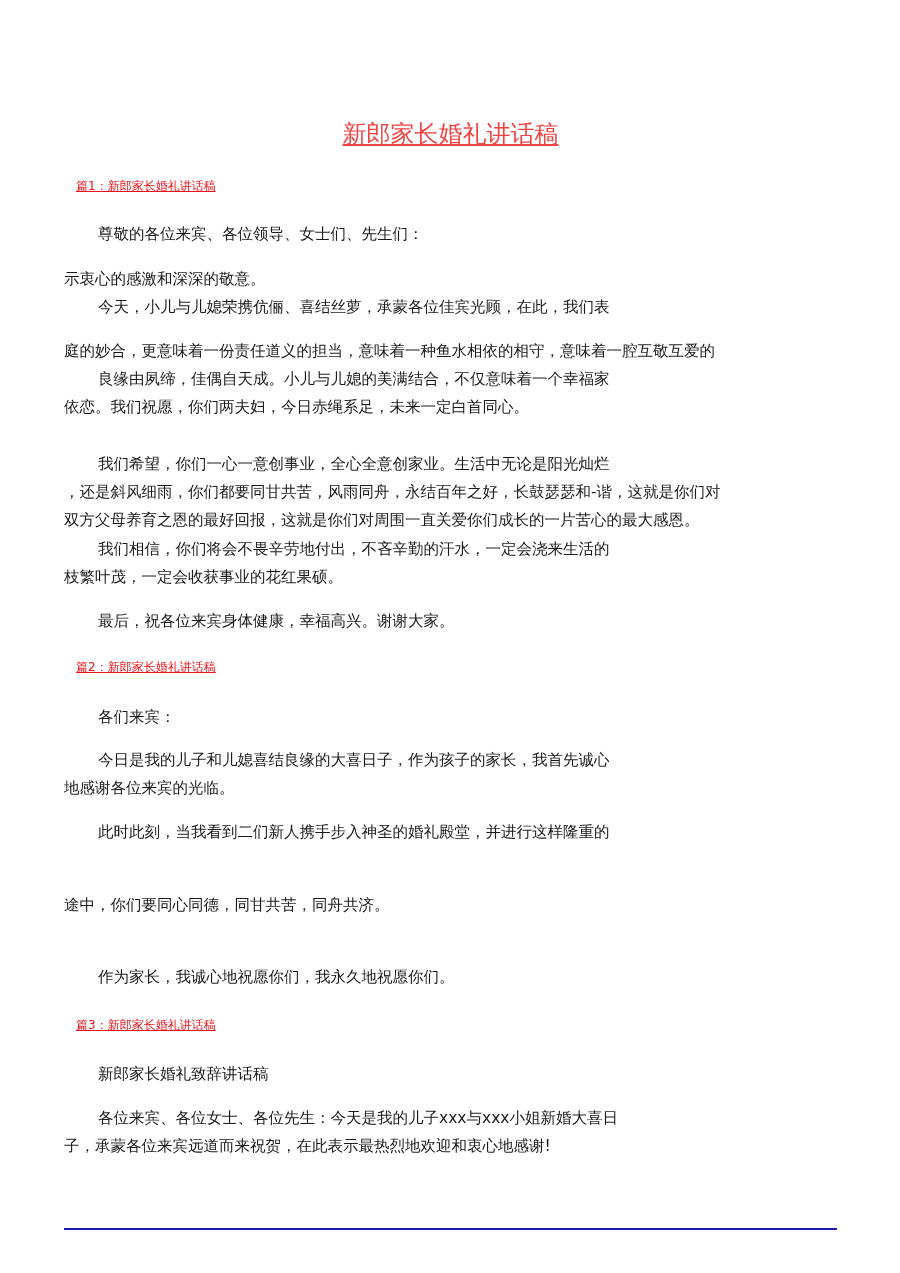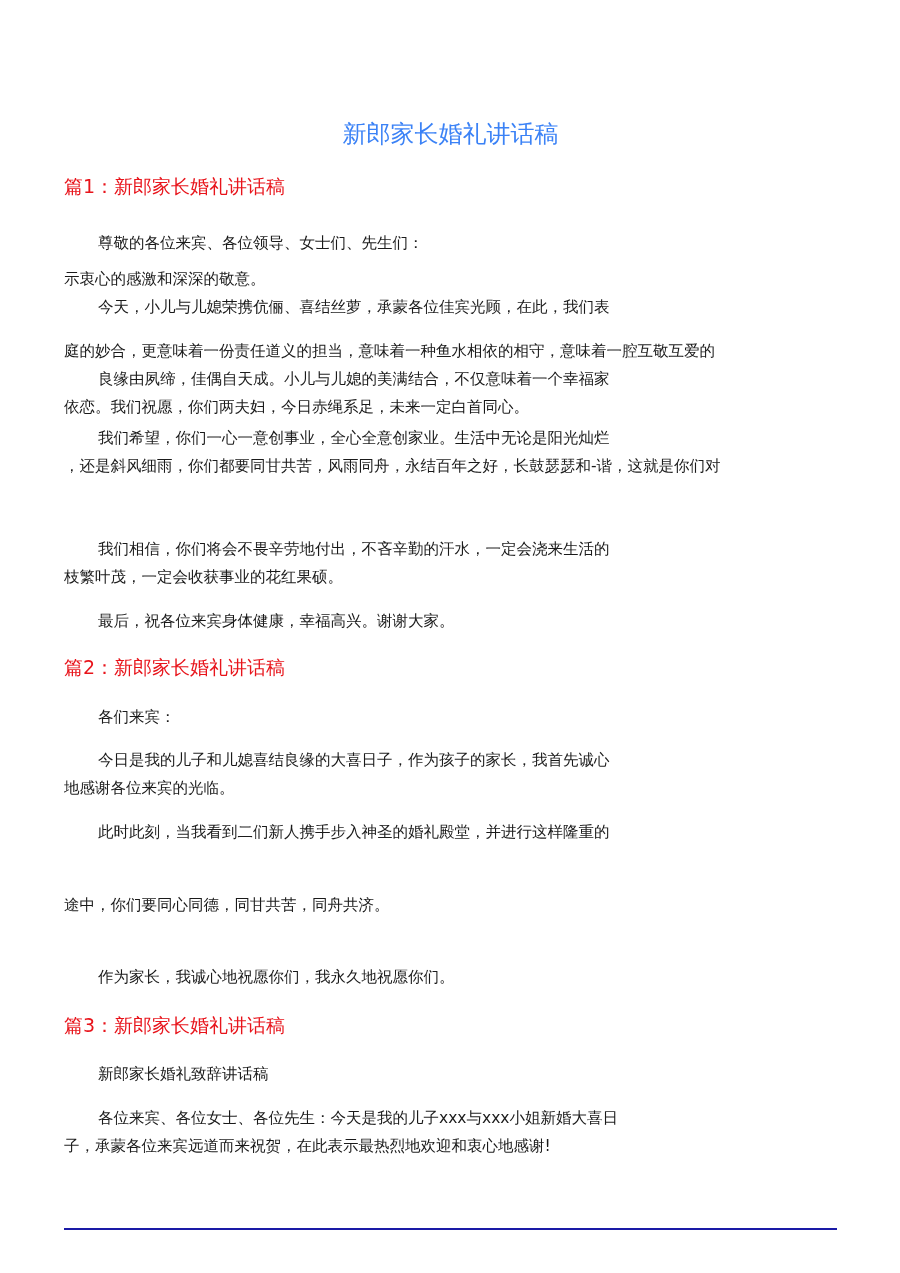--- a/index.html
+++ b/index.html
@@ -1,49 +1,50 @@
 <!DOCTYPE html>
 <html><head>
 <meta charset="utf-8">
 <style>
   html, body { margin: 0; padding: 0; background: #ffffff; }
   body { width: 900px; height: 1273px; position: relative; overflow: hidden;
          font-family: "DejaVu Sans", "Liberation Sans", sans-serif; color: #1a1a1a; }
   .page { position: absolute; left: 64px; top: 0; width: 773px; }
   .title { position: absolute; left: 0; width: 773px; top: 117px; text-align: center;
-           font-size: 24px; line-height: 34px; color: #3b82f6; }
-  .heading { position: absolute; left: 0; font-size: 19px; line-height: 26px; color: #e8141b; white-space: nowrap; }
+           font-size: 24px; line-height: 34px; color: #ef4444; text-decoration: underline; }
+  .heading { position: absolute; left: 12px; font-size: 12px; line-height: 26px; color: #e8141b; white-space: nowrap; text-decoration: underline; }
   .para { position: absolute; left: 0; font-size: 15.5px; line-height: 28px; color: #1a1a1a; }
   .line { display: block; white-space: nowrap; }
   .line.indent { padding-left: 34px; }
   .rule { position: absolute; left: 64px; top: 1228px; width: 773px; height: 2px; background: #1a1aa6; }
 </style>
 </head>
 <body>
 
 <div class="page">
   <div class="title">新郎家长婚礼讲话稿</div>
 
   <div class="heading" style="top:173px">篇1：新郎家长婚礼讲话稿</div>
 
-  <div class="para" style="top:229px">
+  <div class="para" style="top:220px">
     <span class="line indent">尊敬的各位来宾、各位领导、女士们、先生们：</span>
   </div>
   <div class="para" style="top:265px">
     <span class="line">示衷心的感激和深深的敬意。</span>
     <span class="line indent">今天，小儿与儿媳荣携伉俪、喜结丝萝，承蒙各位佳宾光顾，在此，我们表</span>
   </div>
   <div class="para" style="top:337px">
     <span class="line">庭的妙合，更意味着一份责任道义的担当，意味着一种鱼水相依的相守，意味着一腔互敬互爱的</span>
     <span class="line indent">良缘由夙缔，佳偶自天成。小儿与儿媳的美满结合，不仅意味着一个幸福家</span>
     <span class="line">依恋。我们祝愿，你们两夫妇，今日赤绳系足，未来一定白首同心。</span>
   </div>
-  <div class="para" style="top:424px">
+  <div class="para" style="top:450px">
     <span class="line indent">我们希望，你们一心一意创事业，全心全意创家业。生活中无论是阳光灿烂</span>
     <span class="line">，还是斜风细雨，你们都要同甘共苦，风雨同舟，永结百年之好，长鼓瑟瑟和-谐，这就是你们对</span>
+    <span class="line">双方父母养育之恩的最好回报，这就是你们对周围一直关爱你们成长的一片苦心的最大感恩。</span>
   </div>
   <div class="para" style="top:535px">
     <span class="line indent">我们相信，你们将会不畏辛劳地付出，不吝辛勤的汗水，一定会浇来生活的</span>
     <span class="line">枝繁叶茂，一定会收获事业的花红果硕。</span>
   </div>
   <div class="para" style="top:607px">
     <span class="line indent">最后，祝各位来宾身体健康，幸福高兴。谢谢大家。</span>
   </div>
 
   <div class="heading" style="top:654px">篇2：新郎家长婚礼讲话稿</div>

